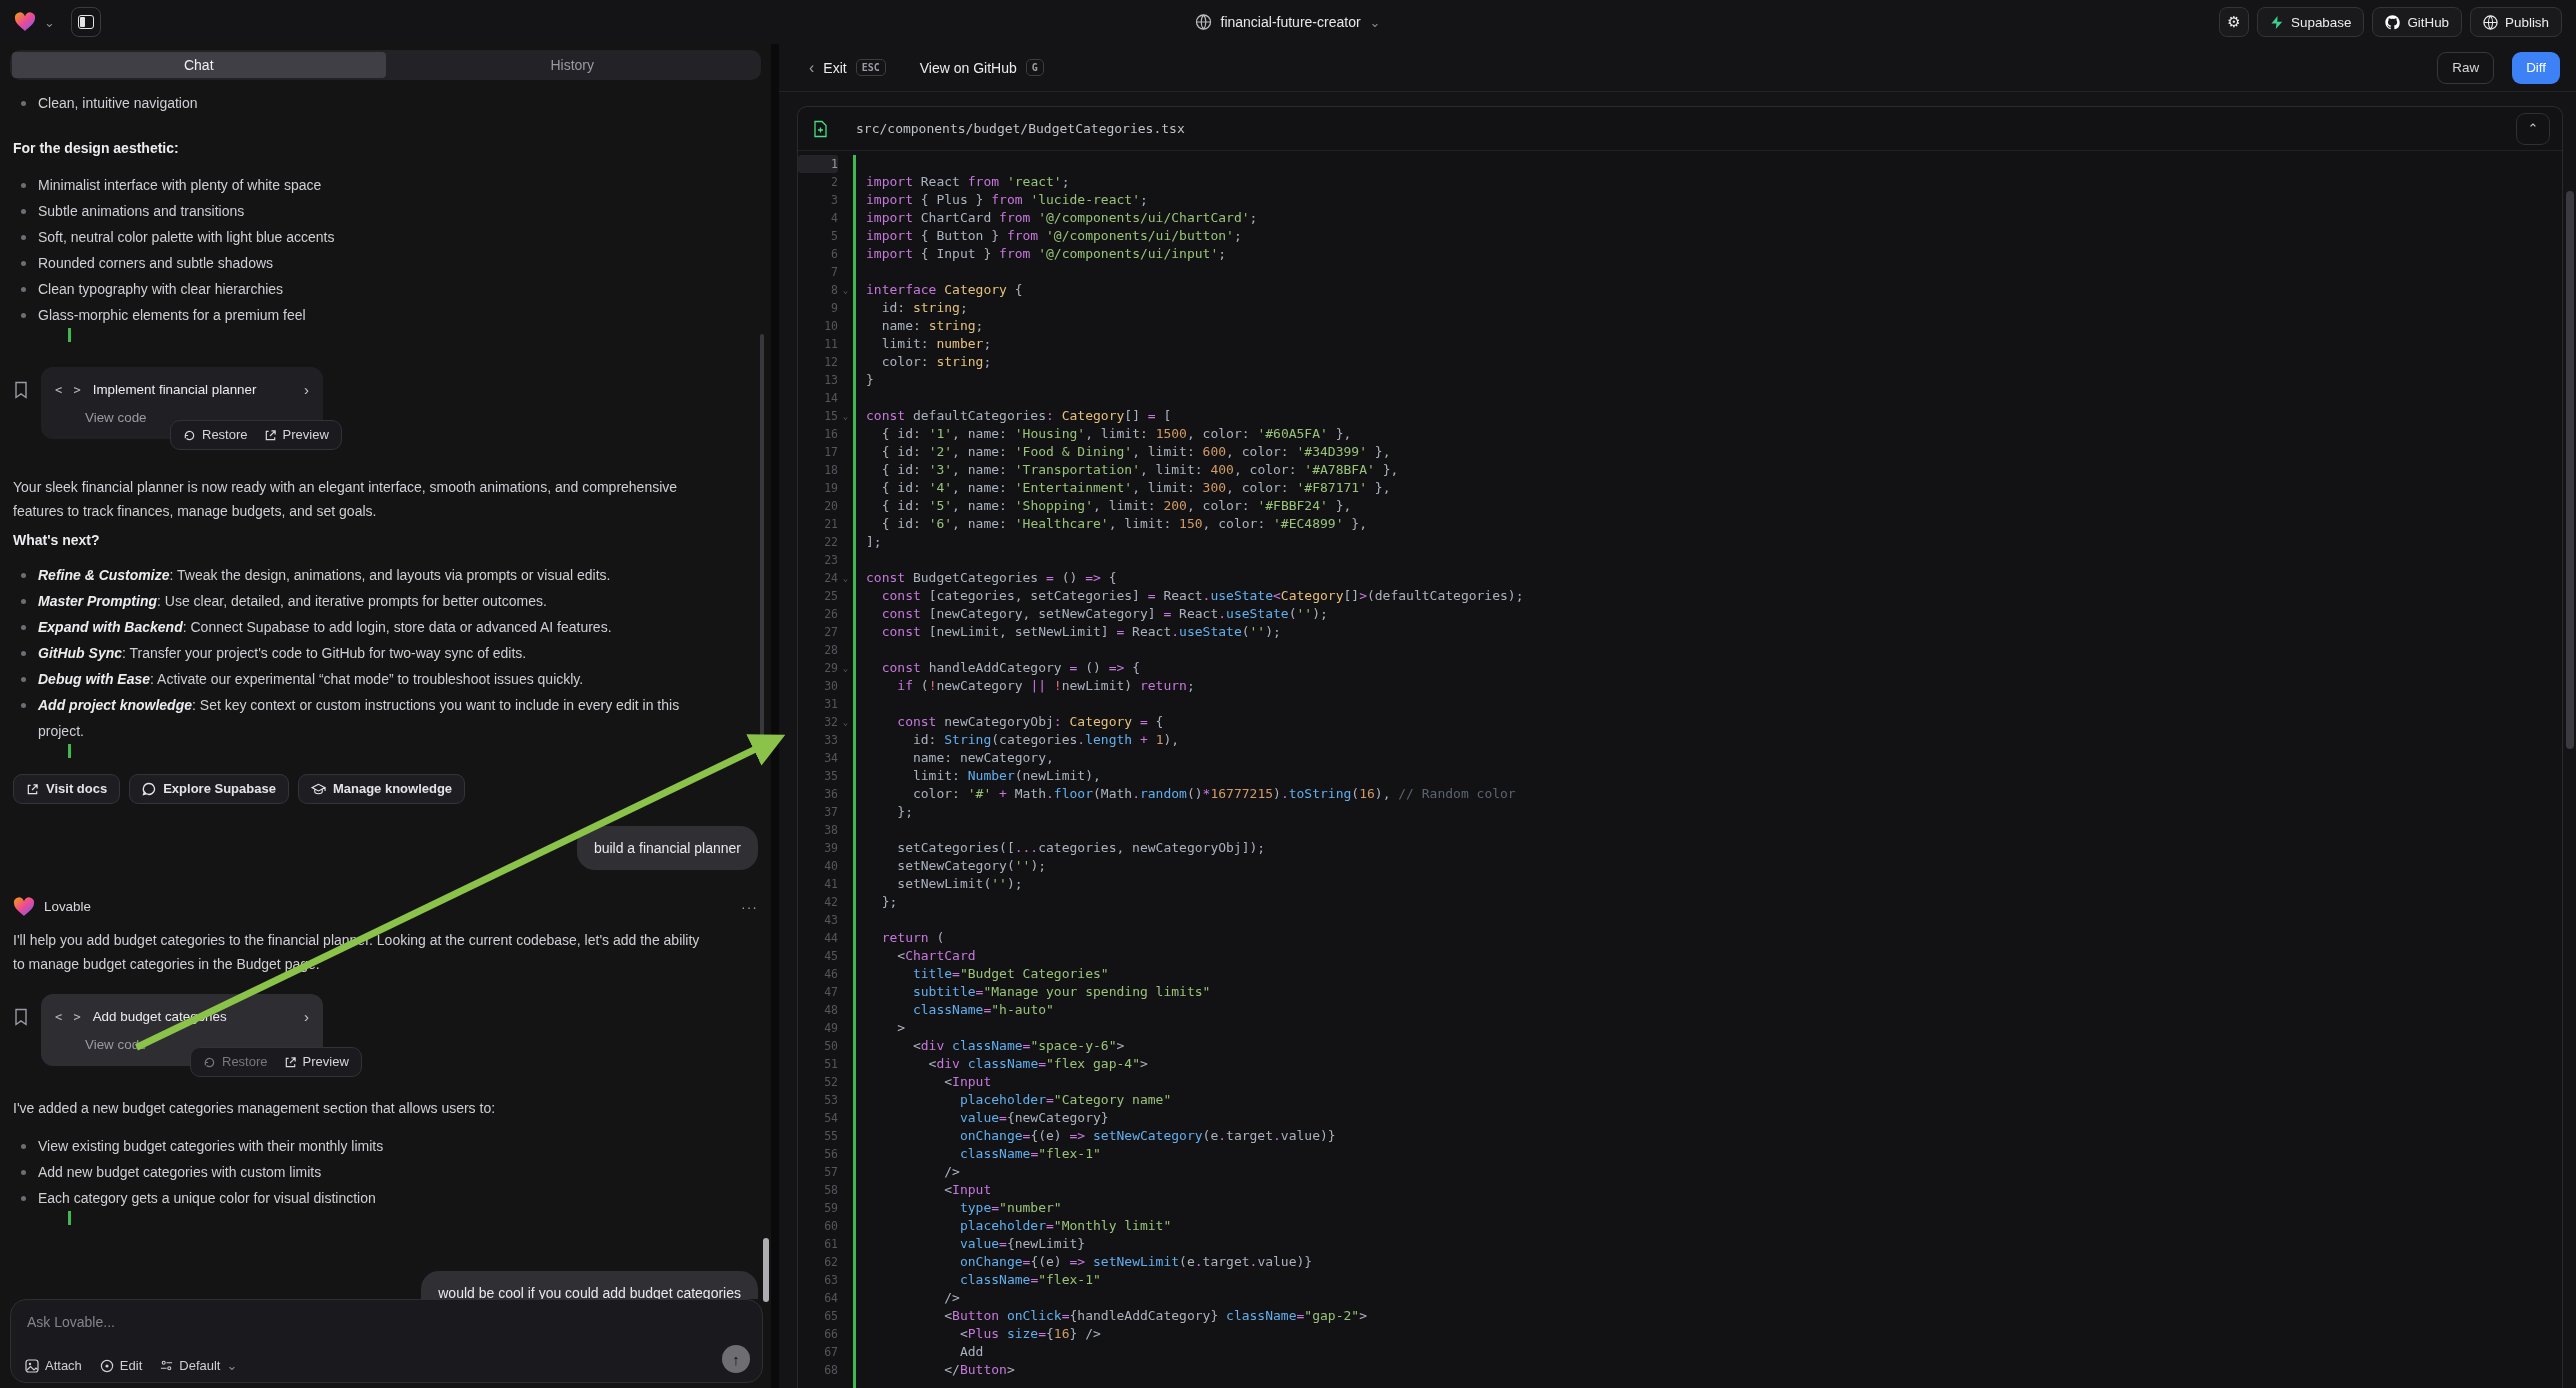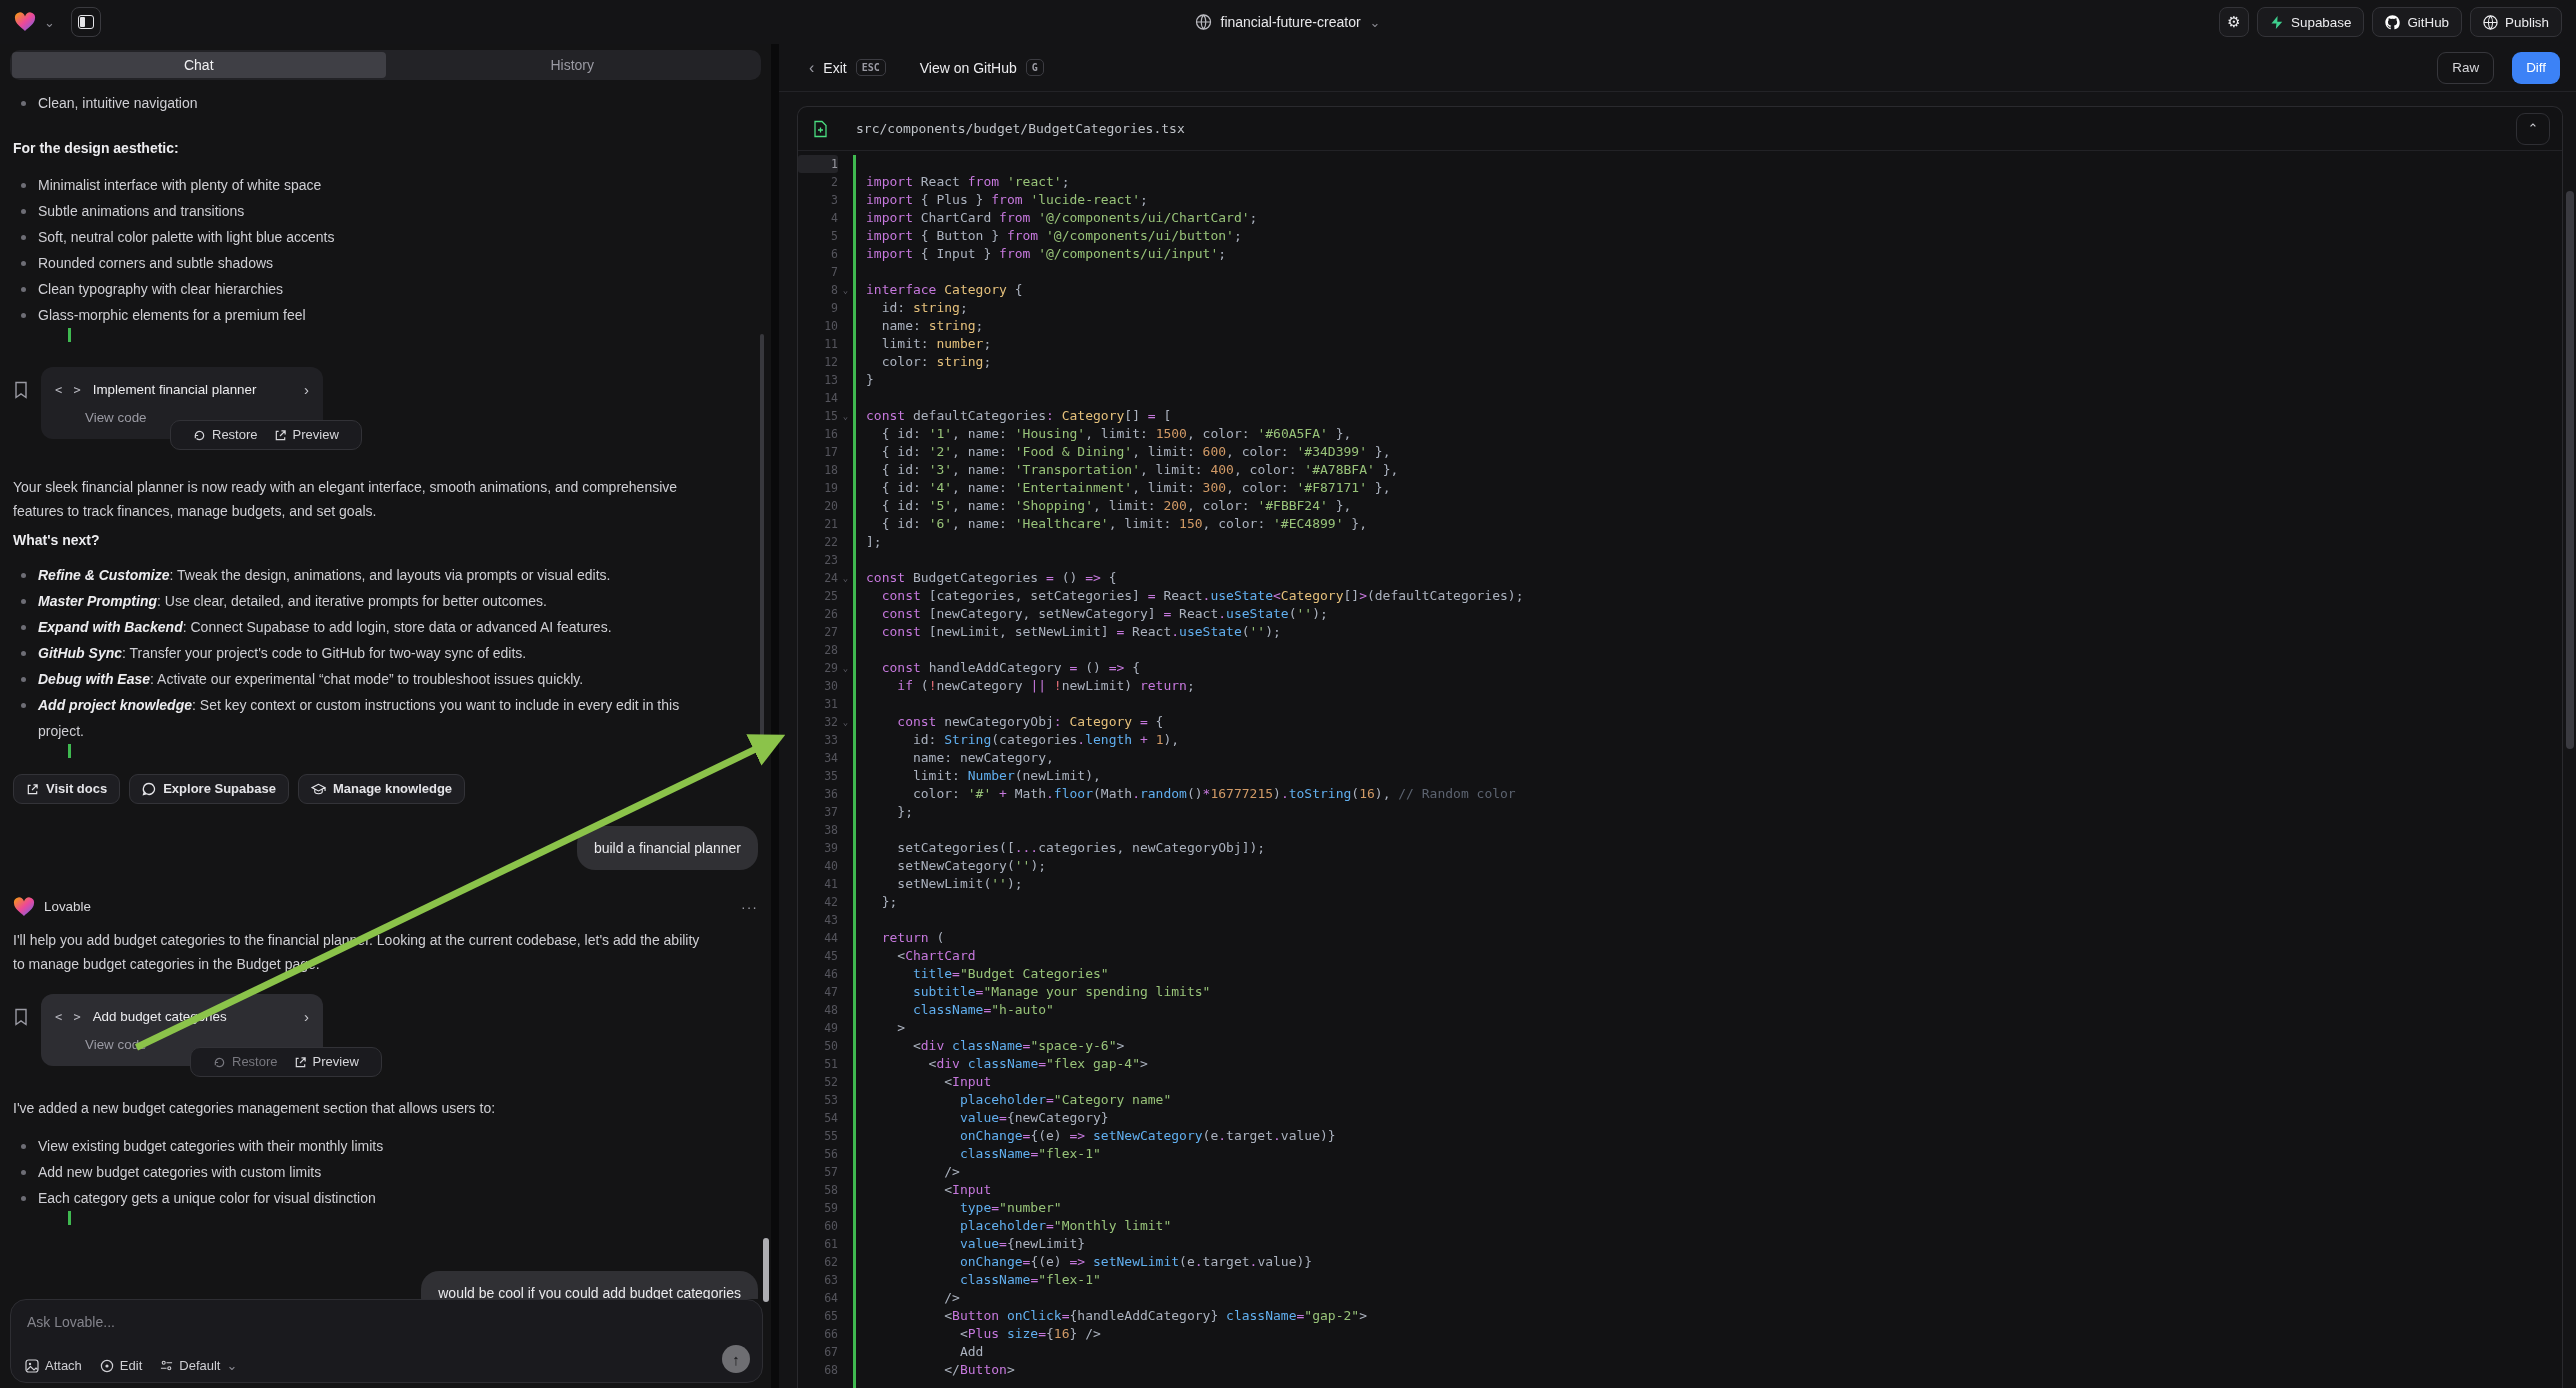--- a/index.html
+++ b/index.html
@@ -43,21 +43,21 @@
   .bookmark { margin-top:14px; flex:none; }
   .vcard { width:282px; border-radius:12px; padding:12px 14px 10px 14px; position:relative; }
   .vcard.c1 { background:#202024; }
   .vcard.c2 { background:#2d2d32; }
   .vc-top { display:flex; align-items:center; gap:10px; font-size:13.4px; color:#ececef; }
   .code-glyph { color:#b8b8c0; font-size:12px; letter-spacing:2px; font-family:"DejaVu Sans Mono",monospace; }
   .vc-title { flex:1; }
   .vc-chev { color:#c9c9cf; font-size:15px; }
   .vc-sub { margin:6px 0 0 30px; font-size:13.4px; color:#9a9aa3; }
   .pill { position:absolute; left:129px; top:53px; height:30px; background:#1b1b1f; border:1px solid #323237;
-    border-radius:10px; display:flex; align-items:center; gap:16px; padding:0 22px; font-size:13px; color:#d6d6da; }
+    border-radius:10px; display:flex; align-items:center; gap:16px; padding:0 12px; font-size:13px; color:#d6d6da; }
   .pill .dim { color:#77777e; }
   .pill .item { display:flex; align-items:center; gap:6px; }
 
   .para { max-width:687px; line-height:24px; }
   .actions { display:flex; gap:9px; }
   .act-btn { height:30px; padding:0 12px; border:1px solid #333338; border-radius:9px; background:#1e1e22;
     display:flex; align-items:center; gap:7px; font-size:13px; color:#e4e4e8; font-weight:bold; }
 
   .bubble { background:#303034; border-radius:18px; padding:11px 17px; font-size:14px; color:#e9e9ec;
     width:max-content; margin-left:auto; }

